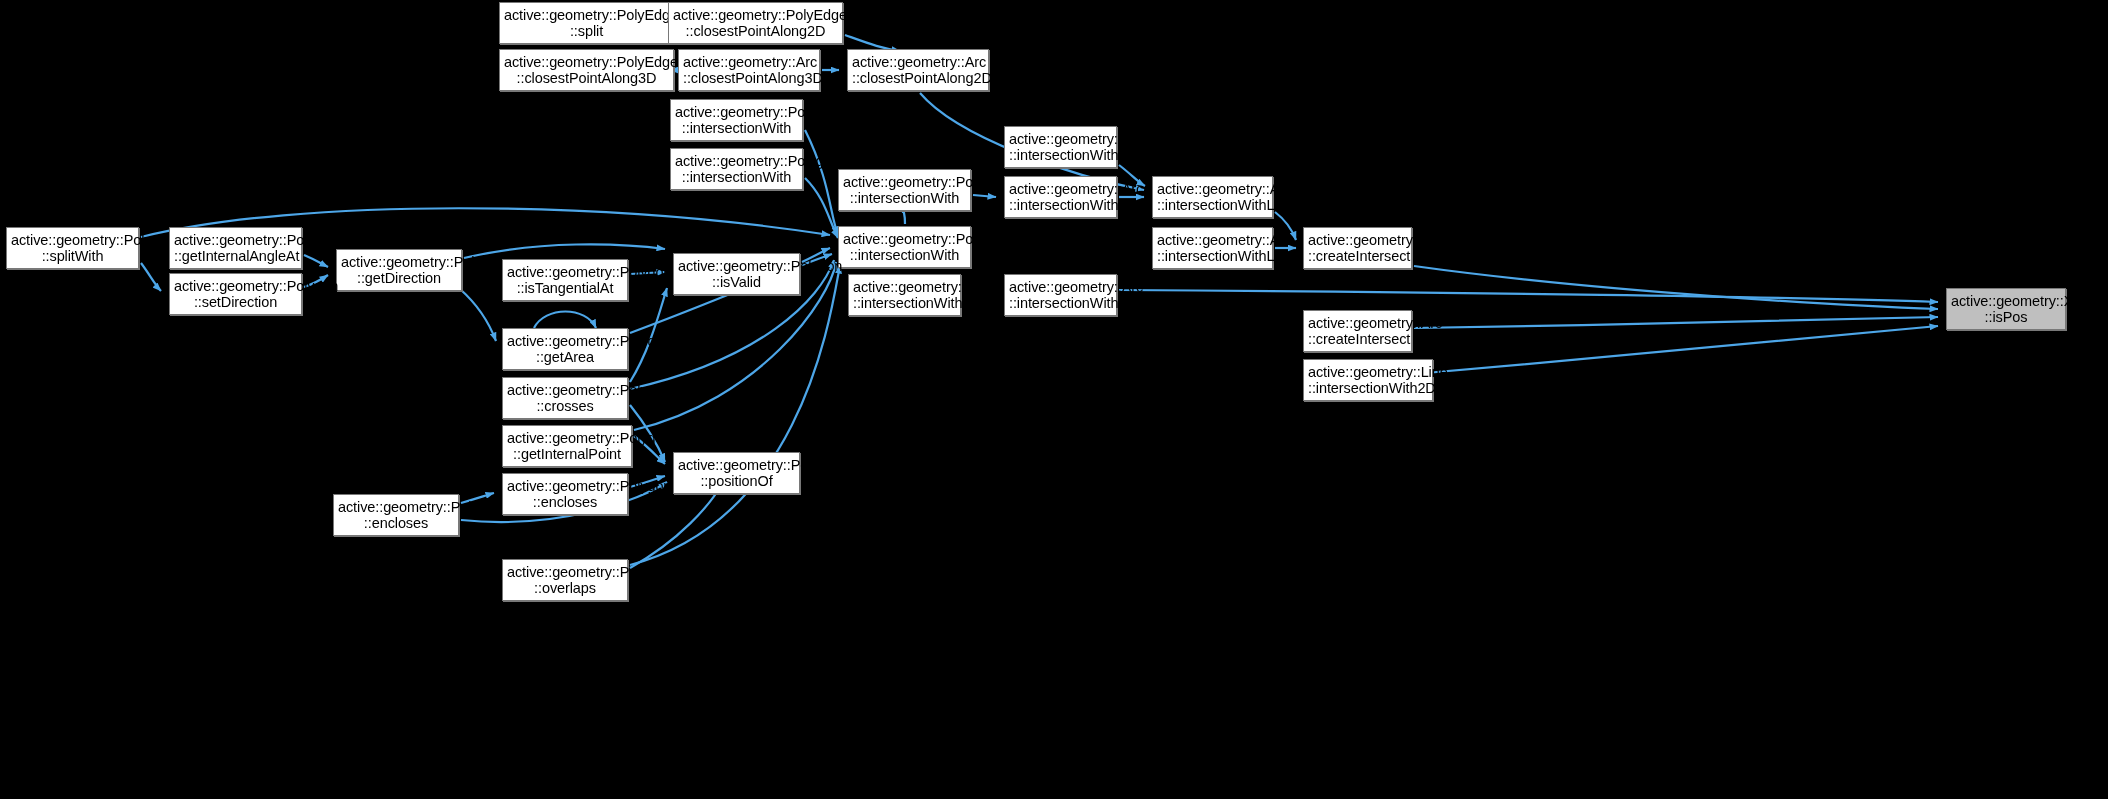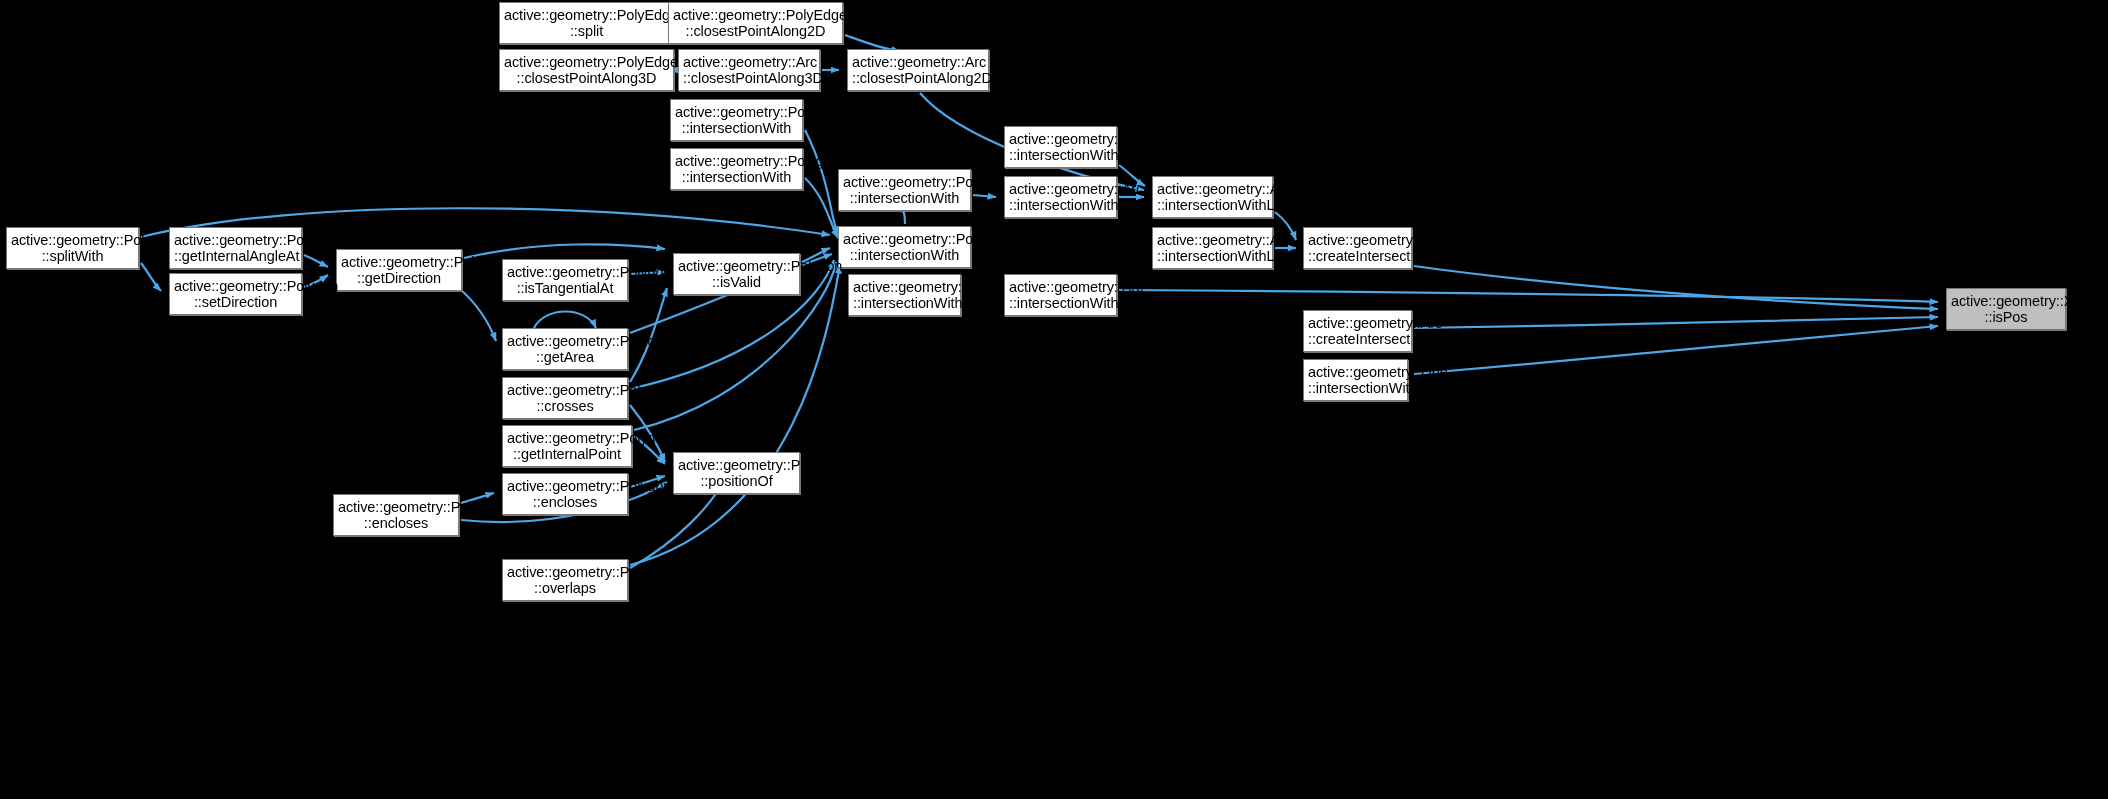--- a/index.html
+++ b/index.html
@@ -147,21 +147,21 @@
       <div class="graph-node" style="left: 848px; top: 274px; width: 113px; height: 42px;"><span class="node-label">active::geometry::Arc
 ::intersectionWith</span></div>
       <div class="graph-node" style="left: 1004px; top: 274px; width: 113px; height: 42px;"><span class="node-label">active::geometry::Arc
 ::intersectionWith3D</span></div>
       <div class="graph-node highlighted" style="left: 1946px; top: 288px; width: 120px; height: 42px;"><span class="node-label">active::geometry::XList
 ::isPos</span></div>
       <div class="graph-node" style="left: 1303px; top: 310px; width: 109px; height: 42px;"><span class="node-label">active::geometry::Arc
 ::createIntersect</span></div>
       <div class="graph-node" style="left: 502px; top: 328px; width: 126px; height: 42px;"><span class="node-label">active::geometry::Polygon
 ::getArea</span></div>
-      <div class="graph-node" style="left: 1303px; top: 359px; width: 105px; height: 42px;"><span class="node-label">active::geometry::Line
+      <div class="graph-node" style="left: 1303px; top: 359px; width: 130px; height: 42px;"><span class="node-label">active::geometry::Line
 ::intersectionWith2D</span></div>
       <div class="graph-node" style="left: 502px; top: 377px; width: 126px; height: 42px;"><span class="node-label">active::geometry::Polygon
 ::crosses</span></div>
       <div class="graph-node" style="left: 502px; top: 425px; width: 130px; height: 42px;"><span class="node-label">active::geometry::Polygon
 ::getInternalPoint</span></div>
       <div class="graph-node" style="left: 673px; top: 452px; width: 127px; height: 42px;"><span class="node-label">active::geometry::Polygon
 ::positionOf</span></div>
       <div class="graph-node" style="left: 502px; top: 473px; width: 126px; height: 42px;"><span class="node-label">active::geometry::Polygon
 ::encloses</span></div>
       <div class="graph-node" style="left: 333px; top: 494px; width: 126px; height: 42px;"><span class="node-label">active::geometry::Polygon

